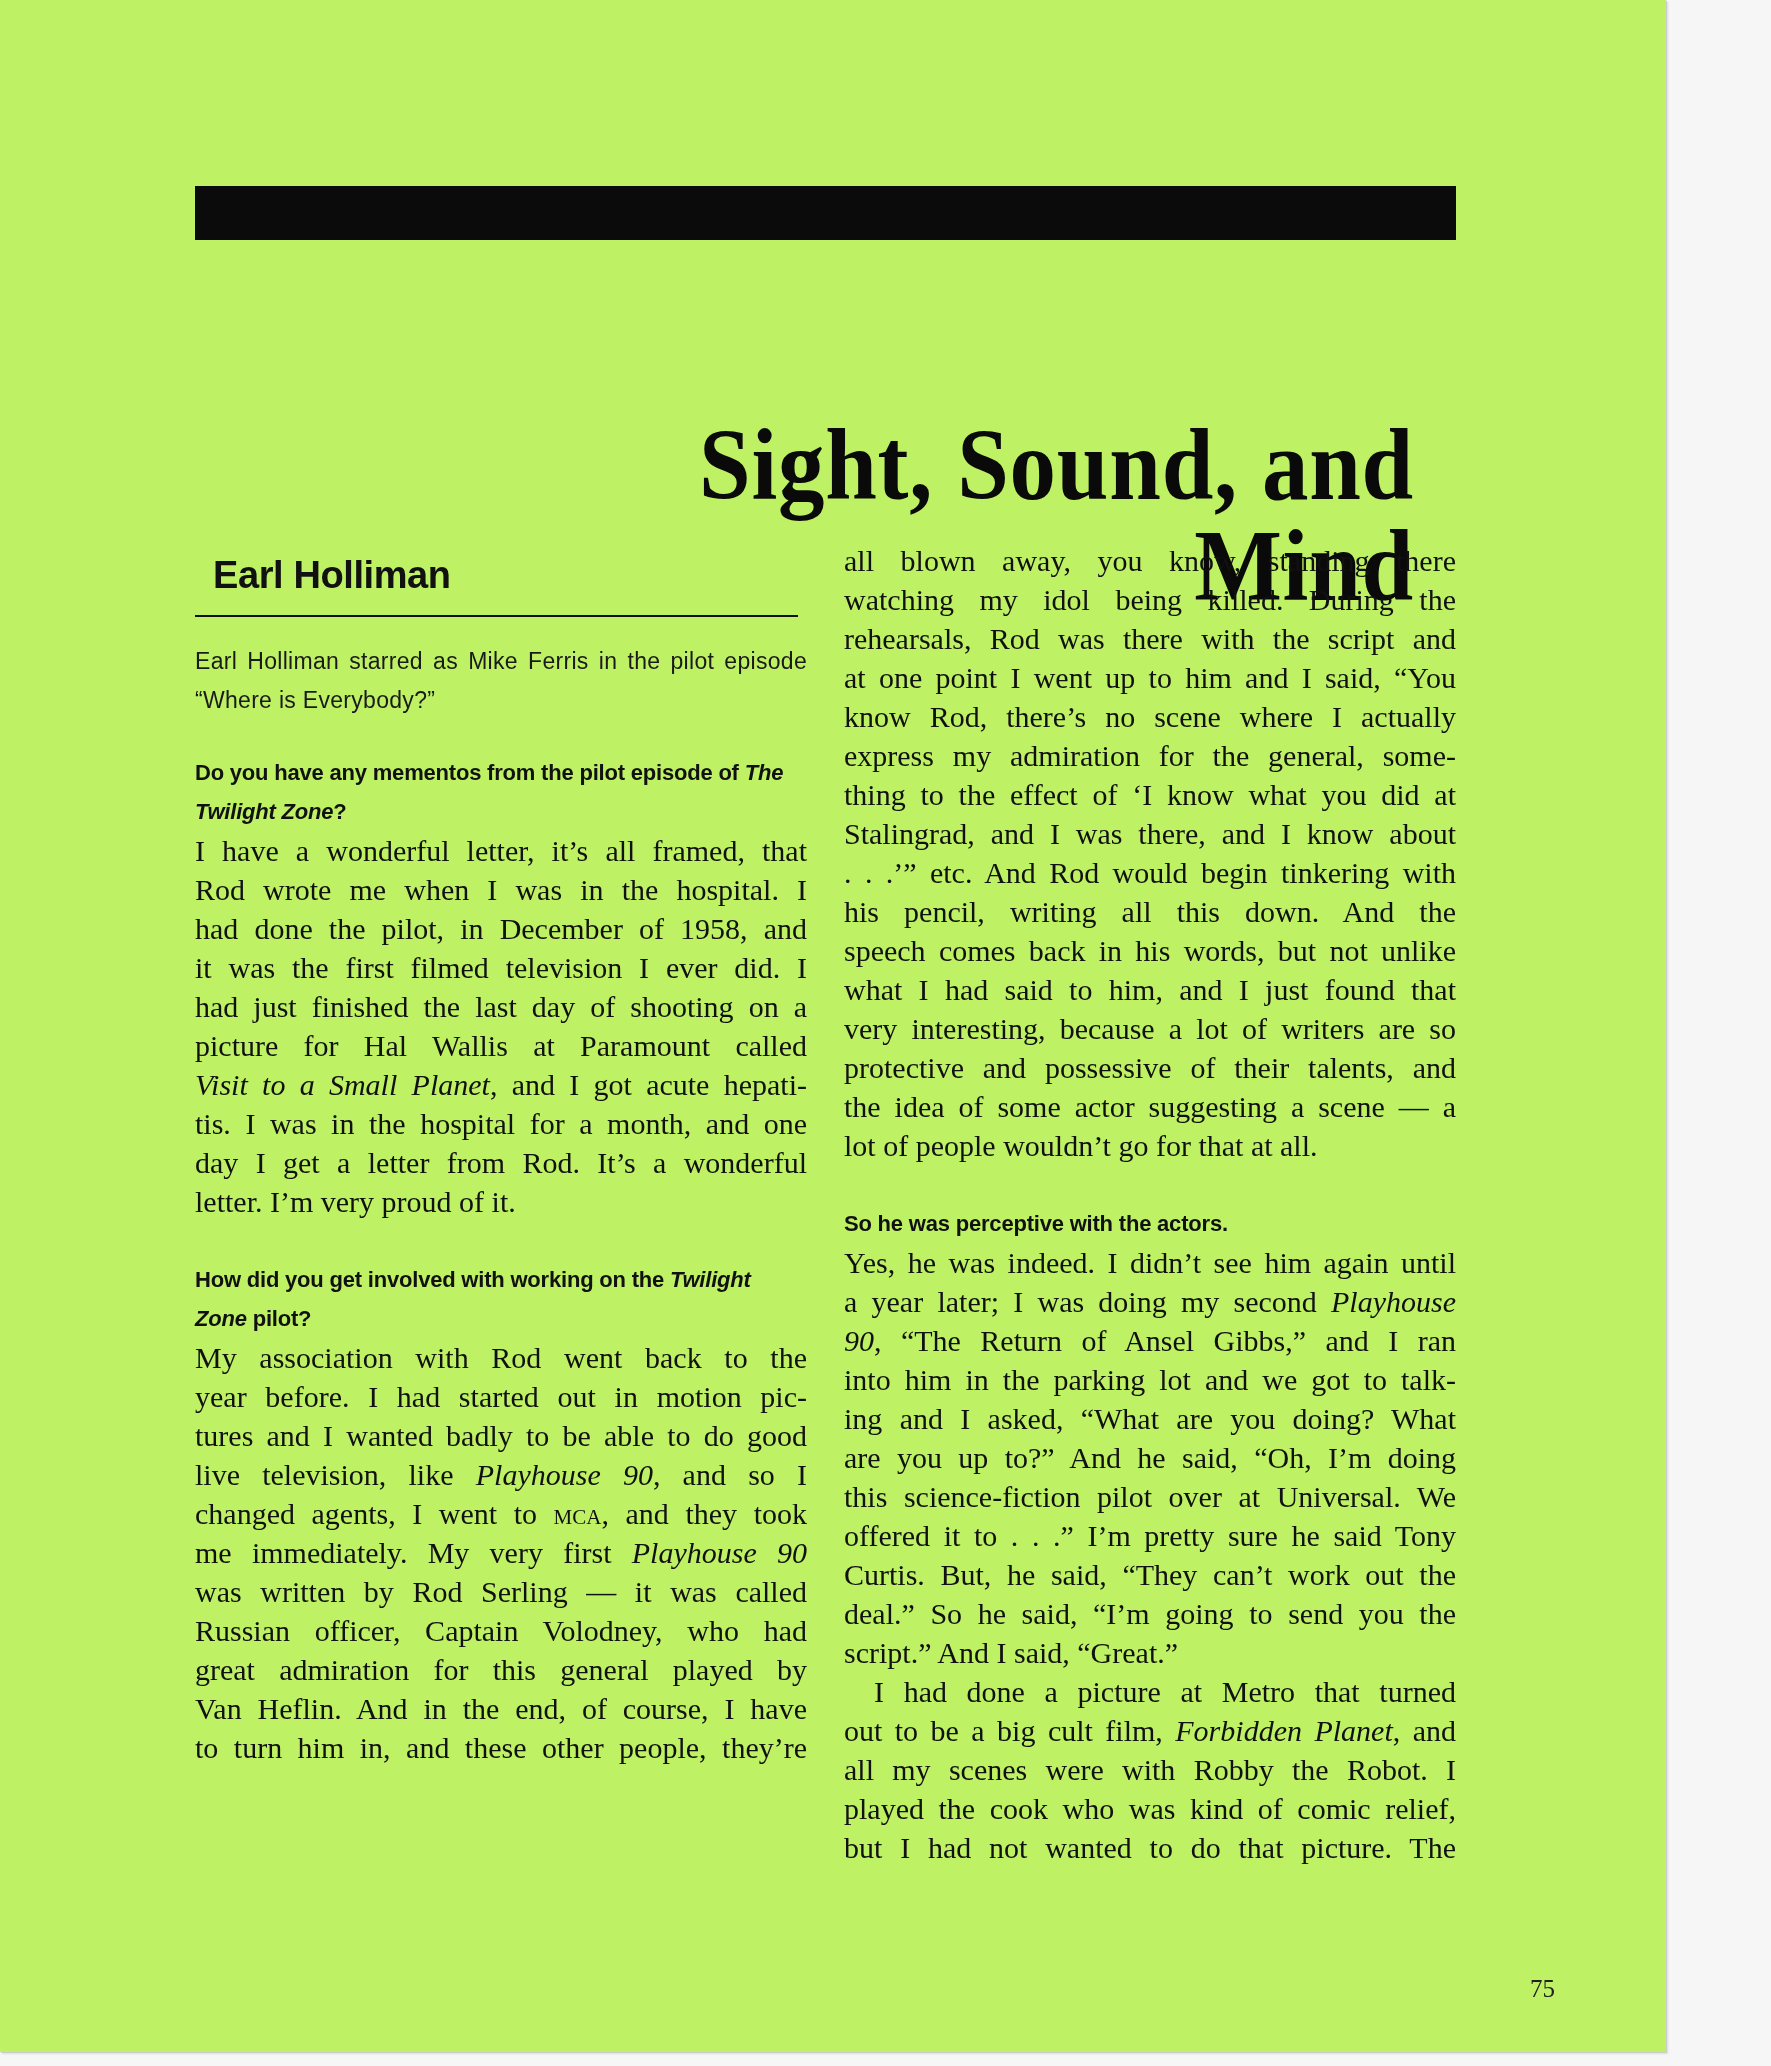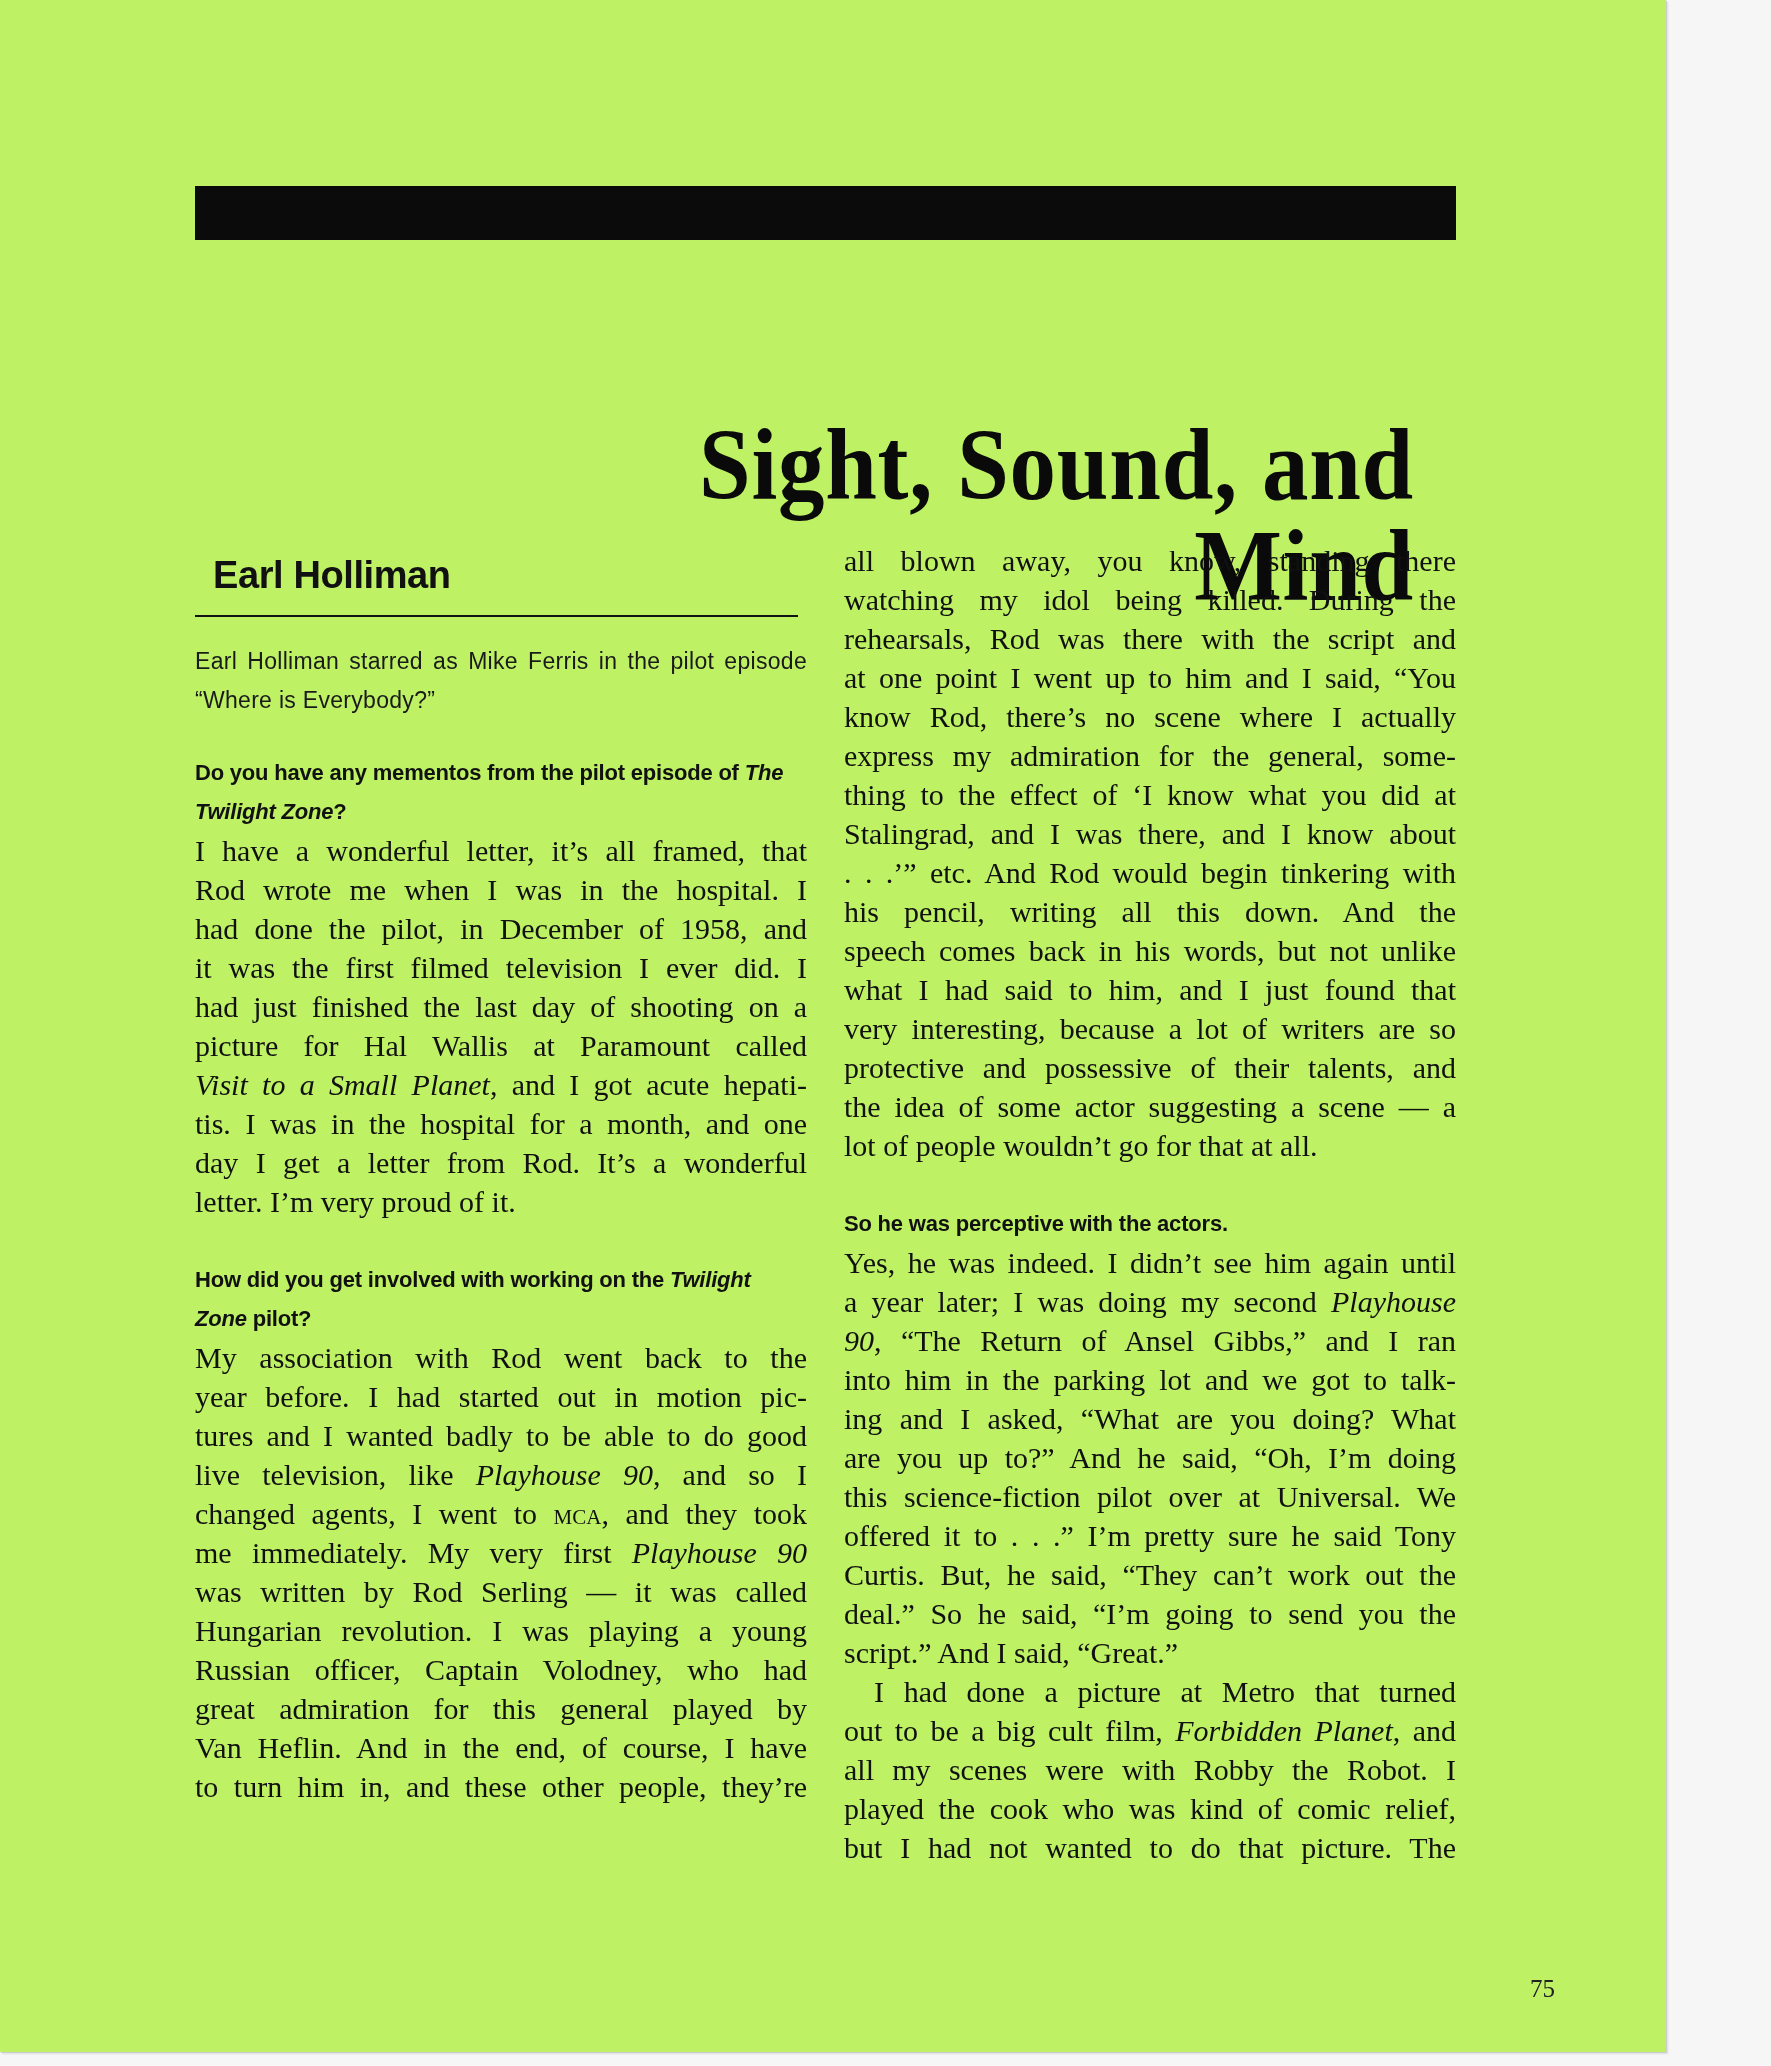--- a/index.html
+++ b/index.html
@@ -132,21 +132,20 @@
 
     <p class="question"><span>How did you get involved with working on the </span><em>Twilight Zone</em><span> pilot?</span></p>
     <div class="answer" id="a2left">
         <span class="line">My association with Rod went back to the</span>
         <span class="line">year before. I had started out in motion pic-</span>
         <span class="line">tures and I wanted badly to be able to do good</span>
         <span class="line">live television, like <em>Playhouse 90</em>, and so I</span>
         <span class="line">changed agents, I went to <span class="sc">mca</span>, and they took</span>
         <span class="line">me immediately. My very first <em>Playhouse 90</em></span>
         <span class="line">was written by Rod Serling — it was called</span>
-        <span class="line">Hungarian revolution. I was playing a young</span>
         <span class="line">Russian officer, Captain Volodney, who had</span>
         <span class="line">great admiration for this general played by</span>
         <span class="line">Van Heflin. And in the end, of course, I have</span>
         <span class="line">to turn him in, and these other people, they’re</span>
       </div>
   </div>
 
   <div class="col col-right">
     <div class="answer" id="a2right">
         <span class="line">all blown away, you know, standing there</span>

